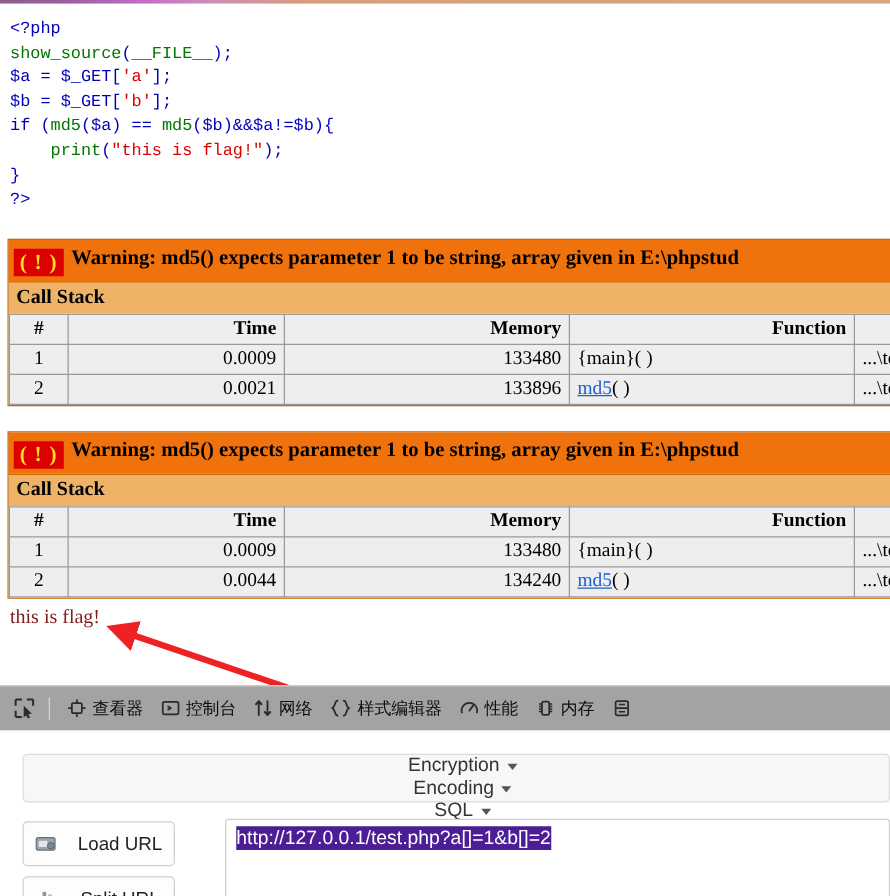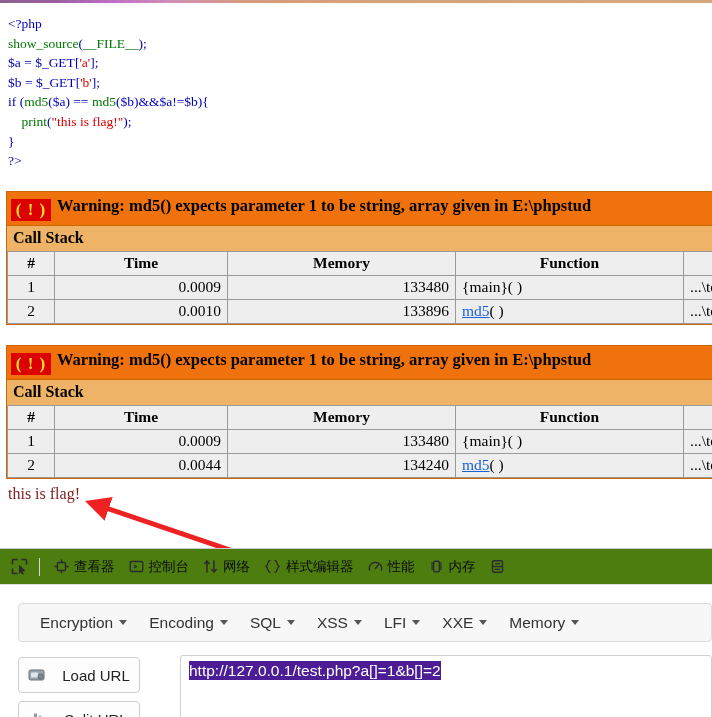--- a/index.html
+++ b/index.html
@@ -11,21 +11,21 @@
   .page{position:relative;width:712px;height:717px;overflow:hidden;}
 
   
   .topbar{height:3px;width:712px;
     background:linear-gradient(to right,#8d5f8e 0%,#9b5fa0 8%,#c06fc8 16%,#cf8fb5 24%,#d79b7f 34%,#d6a27a 52%,#d5a77f 100%);
   }
   .topbar-fill{height:9px;background:#fff;}
 
   
   .source{
-    font-family:Liberation Serif, serif;
+    font-family:Liberation Mono, monospace;
     font-size:13.5px;line-height:19.6px;
     padding:2px 0 0 8px;
     white-space:pre;
     color:#000;
   }
   .c-blue{color:#0000bb;}
   .c-green{color:#007700;}
   .c-red{color:#dd0000;}
 
   
@@ -68,21 +68,21 @@
     padding:3px 6px 4px 6px;
     border-top:1px solid #cc6600;
   }
   .xd table{border-collapse:collapse;width:1100px;background:#eeeeee;}
   .xd td,.xd th{
     border:1px solid #9a9a9a;
     padding:2px 6px 3px 6px;
     font-size:15.5px;
     background:#eeeeee;
   }
-  .xd th{font-weight:bold;text-align:center;}
+  .xd th{font-weight:bold;text-align:right;}
   .col-n{width:34px;text-align:center;}
   .col-t{width:160px;}
   .col-m{width:215px;}
   .col-f{width:215px;margin-left:40px;}
   .col-l{width:auto;}
   td.col-n,td.col-t,td.col-m{text-align:right;}
   td.col-n{text-align:center;}
   th.col-n{text-align:center;}
   .lnk{color:#1a60d0;text-decoration:underline;}
 
@@ -100,21 +100,21 @@
 
   
   .devtools{
     position:absolute;left:0;top:548px;width:712px;height:169px;
     background:#ffffff;
     border-top:1px solid #c9c9c9;
     font-family:"Liberation Sans","DejaVu Sans",sans-serif;
   }
   .dt-toolbar{
     height:36px;width:712px;
-    background:#4d7c0f;
+    background:#a3a3a3;
     border-bottom:1px solid #e0e0e2;
     display:flex;align-items:center;
     padding-left:6px;
     box-sizing:border-box;
   }
   .dt-picker{
     width:26px;height:24px;display:flex;align-items:center;justify-content:center;
     margin-right:5px;
   }
   .dt-sep{width:1px;height:18px;background:#d5d5d7;margin:0 7px 0 2px;}
@@ -132,20 +132,21 @@
     background:#ffffff;
   }
   .hb-menubar{
     position:absolute;left:18px;top:18px;width:694px;height:39px;
     background:#f7f7f7;
     border:1px solid #dcdcdc;
     border-radius:4px;
     display:flex;align-items:center;
     box-sizing:border-box;
     padding-left:10px;
+    flex-direction:column;
   }
   .hb-menu{
     font-family:"Liberation Sans","DejaVu Sans",sans-serif;
     font-size:15.5px;color:#333;
     padding:0 11px;display:flex;align-items:center;gap:6px;
     white-space:nowrap;
   }
   .caret{
     width:0;height:0;border-left:4.5px solid transparent;border-right:4.5px solid transparent;
     border-top:5px solid #555;display:inline-block;
@@ -205,21 +206,21 @@
         </tr>
         <tr>
           <td class="col-n">1</td>
           <td class="col-t">0.0009</td>
           <td class="col-m">133480</td>
           <td class="col-f">{main}( )</td>
           <td class="col-l">...\te</td>
         </tr>
         <tr>
           <td class="col-n">2</td>
-          <td class="col-t">0.0010</td>
+          <td class="col-t">0.0021</td>
           <td class="col-m">133896</td>
           <td class="col-f"><a class="lnk" href="#">md5</a><span>( )</span></td>
           <td class="col-l">...\te</td>
         </tr>
       </tbody>
         </table>
     </div>
   </div>
 
   <div class="blockgap"></div>

